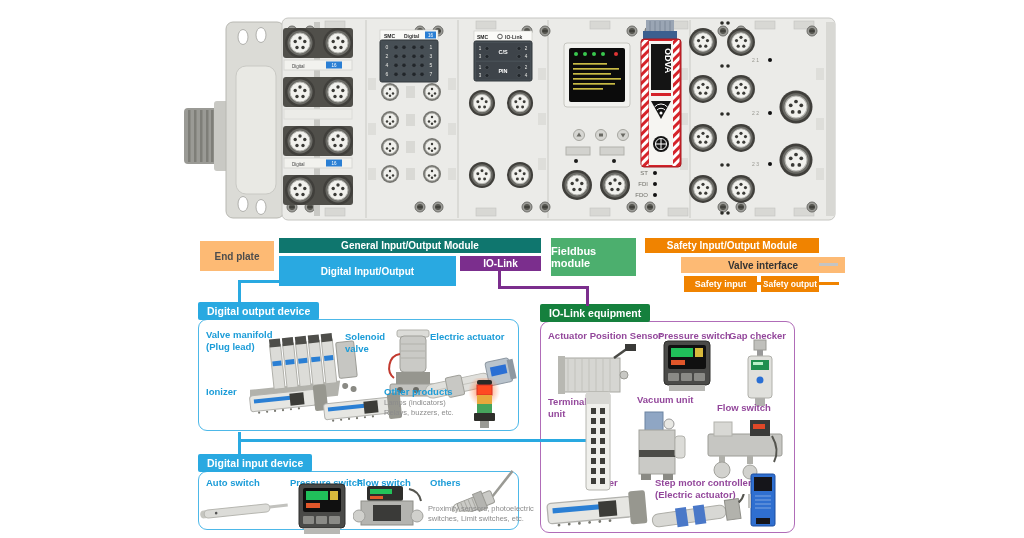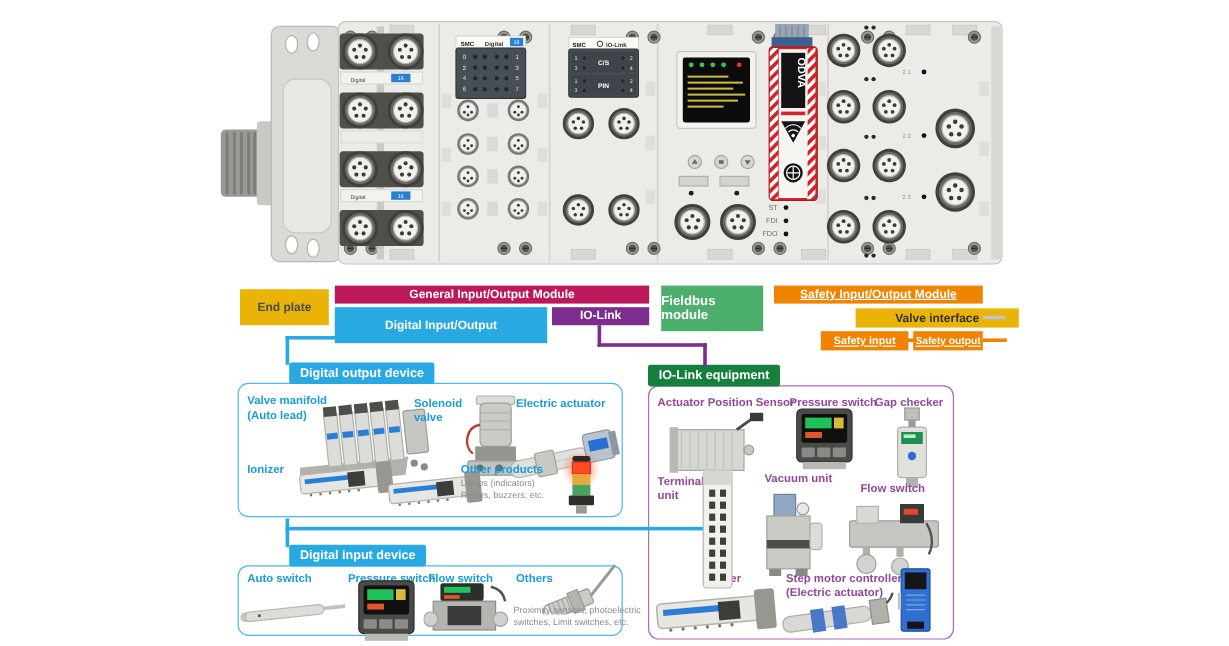--- a/index.html
+++ b/index.html
@@ -1,37 +1,37 @@
 <!DOCTYPE html>
 <html><head>
 <meta charset="utf-8">
 <style>
   html,body{margin:0;padding:0;background:#fff;}
   body{font-family:"Liberation Sans",sans-serif;}
   #stage{position:relative;width:1024px;height:538px;background:#fff;overflow:hidden;}
   svg text{font-family:"Liberation Sans",sans-serif;}
   .bar{position:absolute;display:flex;align-items:center;justify-content:center;
        color:#fff;font-weight:bold;font-size:10px;z-index:4;letter-spacing:0;}
-  .bar.gray{background:#eab308;color:#4d4d4d;}
-  .bar.dkblue{background:#be185d;}
+  .bar.gray{background:#fdba74;color:#4d4d4d;}
+  .bar.dkblue{background:#0f766e;}
   .bar.ltblue{background:#29A9E1;}
   .bar.purple{background:#7B2E8D;}
   .bar.green{background:#4CAF6E;font-size:11px;}
-  .bar.orange{background:#F08300;font-size:9px;text-decoration:underline;}
+  .bar.orange{background:#F08300;font-size:9px;}
   .line{position:absolute;z-index:5;}
   .line.lb{background:#29A9E1;}
   .line.pu{background:#7B2E8D;}
   .line.gy{background:#c4c4c4;}
   .line.or{background:#F08300;}
   .box-body{position:absolute;background:#fff;border-radius:9px;z-index:2;}
   .box-body.blue{border:1.5px solid #4DB8E8;}
   .box-body.purp{border:1.5px solid #B06CB8;}
   .box-head{position:absolute;color:#fff;font-weight:bold;font-size:10.5px;
             padding:3px 9px 3px;border-radius:2px;z-index:4;white-space:nowrap;}
-  .box-head.blue{background:#29A9E1;margin-left:43px;}
+  .box-head.blue{background:#29A9E1;}
   .box-head.purp{background:#15803d;}
   .lbl{position:absolute;font-weight:bold;font-size:9.5px;line-height:11.5px;
        white-space:pre-line;z-index:6;}
   .lbl.blue{color:#1B9CD8;}
   .lbl.purp{color:#93479B;}
   .sub{position:absolute;font-size:7.5px;line-height:9.5px;color:#8C8C8C;
        white-space:pre-line;z-index:6;}
   .pimg{position:absolute;z-index:6;}
 </style>
 </head>
@@ -438,35 +438,35 @@
     </div>
   <div class="bar purple" style="left:460px;top:256px;width:81px;height:15px">
     <span>IO-Link</span>
     </div>
   <div class="bar green" style="left:551px;top:238px;width:85px;height:38px">
     <span>Fieldbus module</span>
     </div>
   <div class="bar orange" style="left:645px;top:238px;width:174px;height:15px;font-size:10px">
     <span>Safety Input/Output Module</span>
     </div>
-  <div class="bar gray" style="left:713px;top:257px;width:136px;height:16px;color:#333">
+  <div class="bar gray" style="left:681px;top:257px;width:164px;height:16px;color:#333">
     <span>Valve interface</span>
     </div>
   <div class="bar orange" style="left:684px;top:276px;width:73px;height:16px">
     <span>Safety input</span>
     </div>
   <div class="bar orange" style="left:761px;top:276px;width:58px;height:16px;font-size:8.5px">
     <span>Safety output</span>
     </div>
 
   <div class="box-body blue" style="left:198px;top:319px;width:319px;height:110px"></div>
   <div class="box-head blue" style="left:198px;top:302px">
     <span>Digital output device</span></div>
   <div class="lbl blue" style="left:206px;top:329px">Valve manifold
-(Auto lead)</div>
+(Plug lead)</div>
   <svg class="pimg" style="left:250px;top:322px" width="112" height="88" viewBox="0 0 112 88">
     <g transform="rotate(-6 55 45)">
       <rect x="8" y="62" width="96" height="15" transform="skewX(-14)" fill="#b2b2ac"></rect>
       <g>
         <rect x="22" y="20" width="11" height="44" fill="#dcdcd8" stroke="#b0b0aa"></rect>
           <rect x="22" y="14" width="11" height="8" fill="#4e4e4a"></rect>
           <rect x="23" y="36" width="9" height="5" fill="#2a7fd4"></rect>
         <rect x="35" y="20" width="11" height="44" fill="#dcdcd8" stroke="#b0b0aa"></rect>
           <rect x="35" y="14" width="11" height="8" fill="#4e4e4a"></rect>
           <rect x="36" y="36" width="9" height="5" fill="#2a7fd4"></rect>

